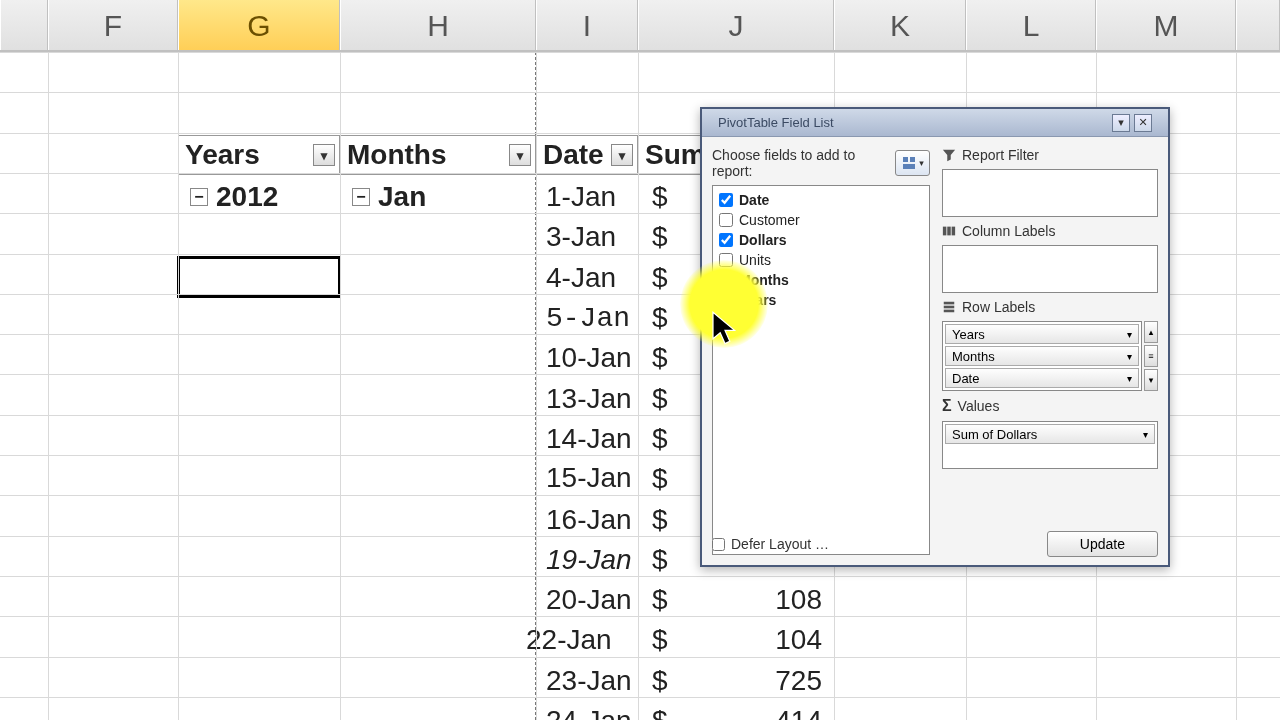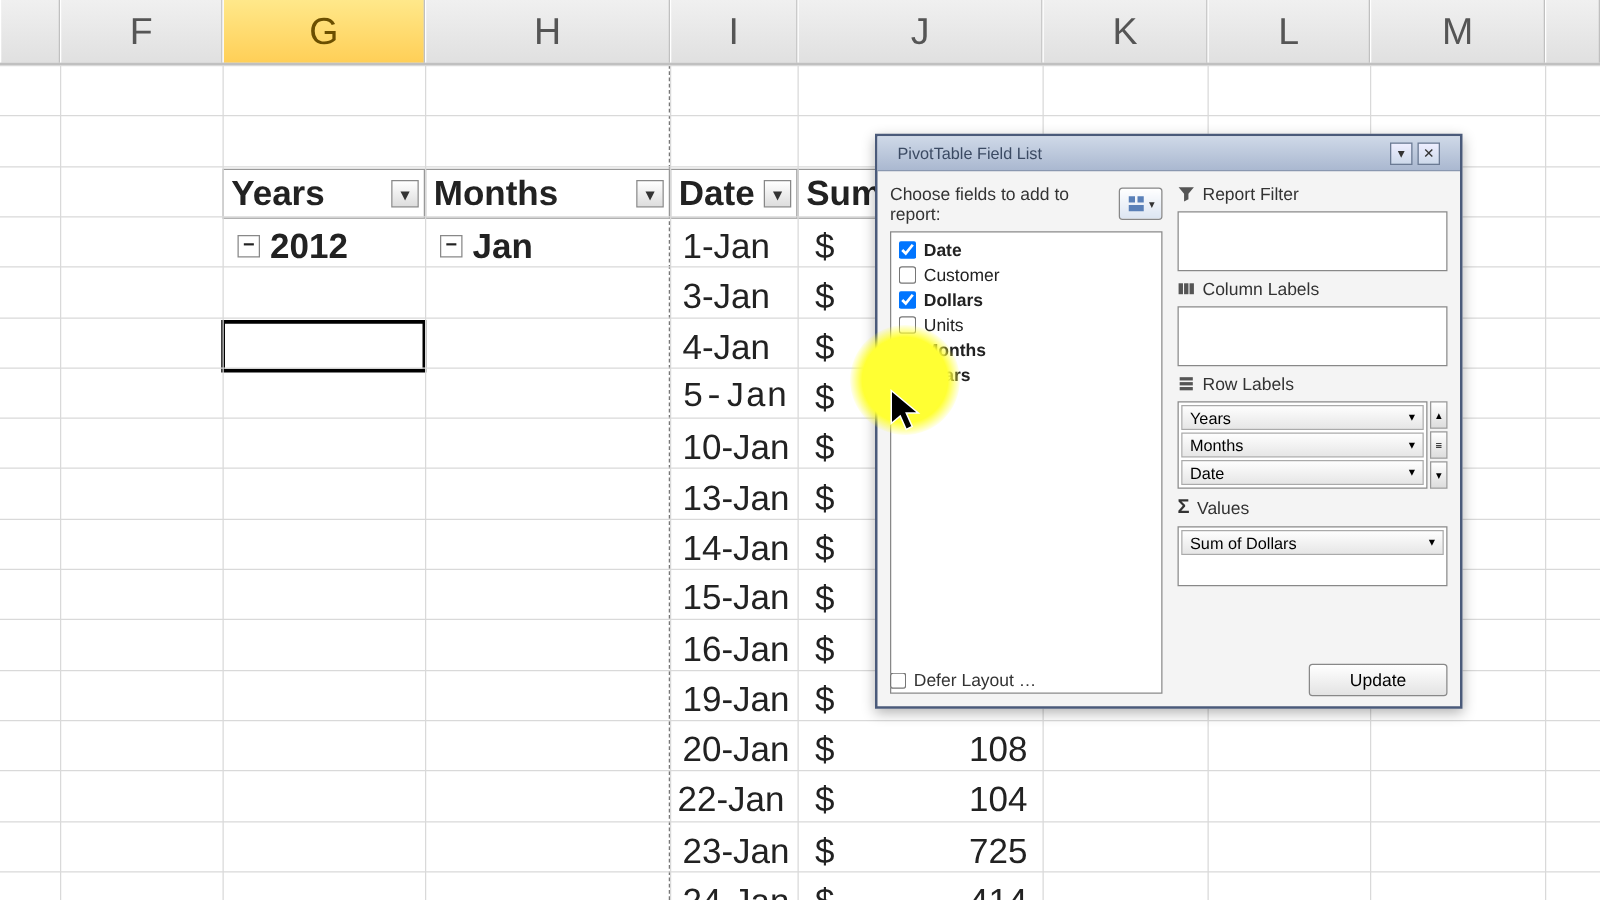--- a/index.html
+++ b/index.html
@@ -208,26 +208,26 @@
       <div class="cell" style="left: 540px; top: 286.2px; width: 98px; height: 40.3px;">10-Jan</div>
       <div class="cell dollar-col" style="left: 646px; top: 286.2px; width: 40px; height: 40.3px;">$</div>
       <div class="cell" style="left: 540px; top: 326.5px; width: 98px; height: 40.3px; text-align: center;">13-Jan</div>
       <div class="cell dollar-col" style="left: 646px; top: 326.5px; width: 40px; height: 40.3px;">$</div>
       <div class="cell" style="left: 540px; top: 366.8px; width: 98px; height: 40.3px;">14-Jan</div>
       <div class="cell dollar-col" style="left: 646px; top: 366.8px; width: 40px; height: 40.3px;">$</div>
       <div class="cell" style="left: 540px; top: 386px; width: 98px; height: 40.3px; margin-top: 20px;">15-Jan</div>
       <div class="cell dollar-col" style="left: 646px; top: 407.1px; width: 40px; height: 40.3px;">$</div>
       <div class="cell" style="left: 540px; top: 447.4px; width: 98px; height: 40.3px;">16-Jan</div>
       <div class="cell dollar-col" style="left: 646px; top: 447.4px; width: 40px; height: 40.3px;">$</div>
-      <div class="cell" style="left: 540px; top: 487.7px; width: 98px; height: 40.3px;">19-Jan</div>
+      <div class="cell" style="left: 540px; top: 487.7px; width: 98px; height: 40.3px; font-style: italic;">19-Jan</div>
       <div class="cell dollar-col" style="left: 646px; top: 487.7px; width: 40px; height: 40.3px;">$</div>
       <div class="cell" style="left: 540px; top: 528px; width: 98px; height: 40.3px;">20-Jan</div>
       <div class="cell dollar-col" style="left: 646px; top: 528px; width: 40px; height: 40.3px;">$</div>
       <div class="cell num-col" style="left: 686px; top: 528px; width: 148px; height: 40.3px;">108</div>
-      <div class="cell" style="left: 536px; top: 568.3px; width: 98px; height: 40.3px;">22-Jan</div>
+      <div class="cell" style="left: 520px; top: 568.3px; width: 98px; height: 40.3px;">22-Jan</div>
       <div class="cell dollar-col" style="left: 646px; top: 568.3px; width: 40px; height: 40.3px;">$</div>
       <div class="cell num-col" style="left: 686px; top: 568.3px; width: 148px; height: 40.3px;">104</div>
       <div class="cell" style="left: 540px; top: 608.6px; width: 98px; height: 40.3px;">23-Jan</div>
       <div class="cell dollar-col" style="left: 646px; top: 608.6px; width: 40px; height: 40.3px;">$</div>
       <div class="cell num-col" style="left: 686px; top: 608.6px; width: 148px; height: 40.3px;">725</div>
       <div class="cell" style="left: 540px; top: 648.9px; width: 98px; height: 40.3px;">24-Jan</div>
       <div class="cell dollar-col" style="left: 646px; top: 648.9px; width: 40px; height: 40.3px;">$</div>
       <div class="cell num-col" style="left: 686px; top: 648.9px; width: 148px; height: 40.3px;">414</div>
     </div>
 <div class="vline" style="left: 48px;"></div>

